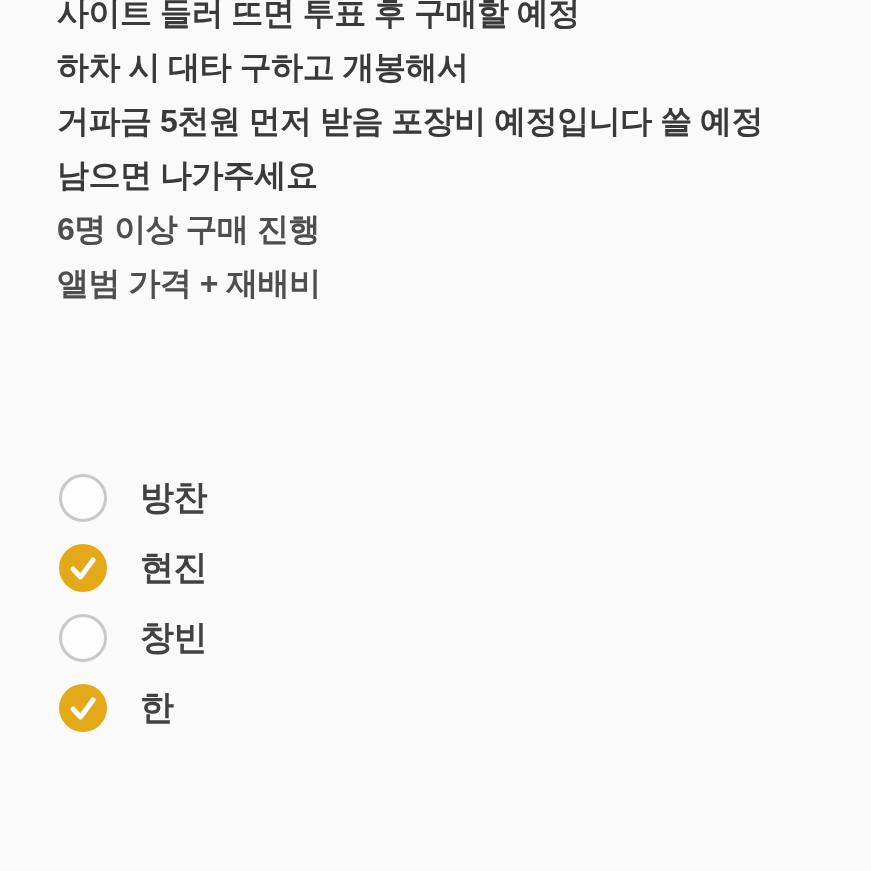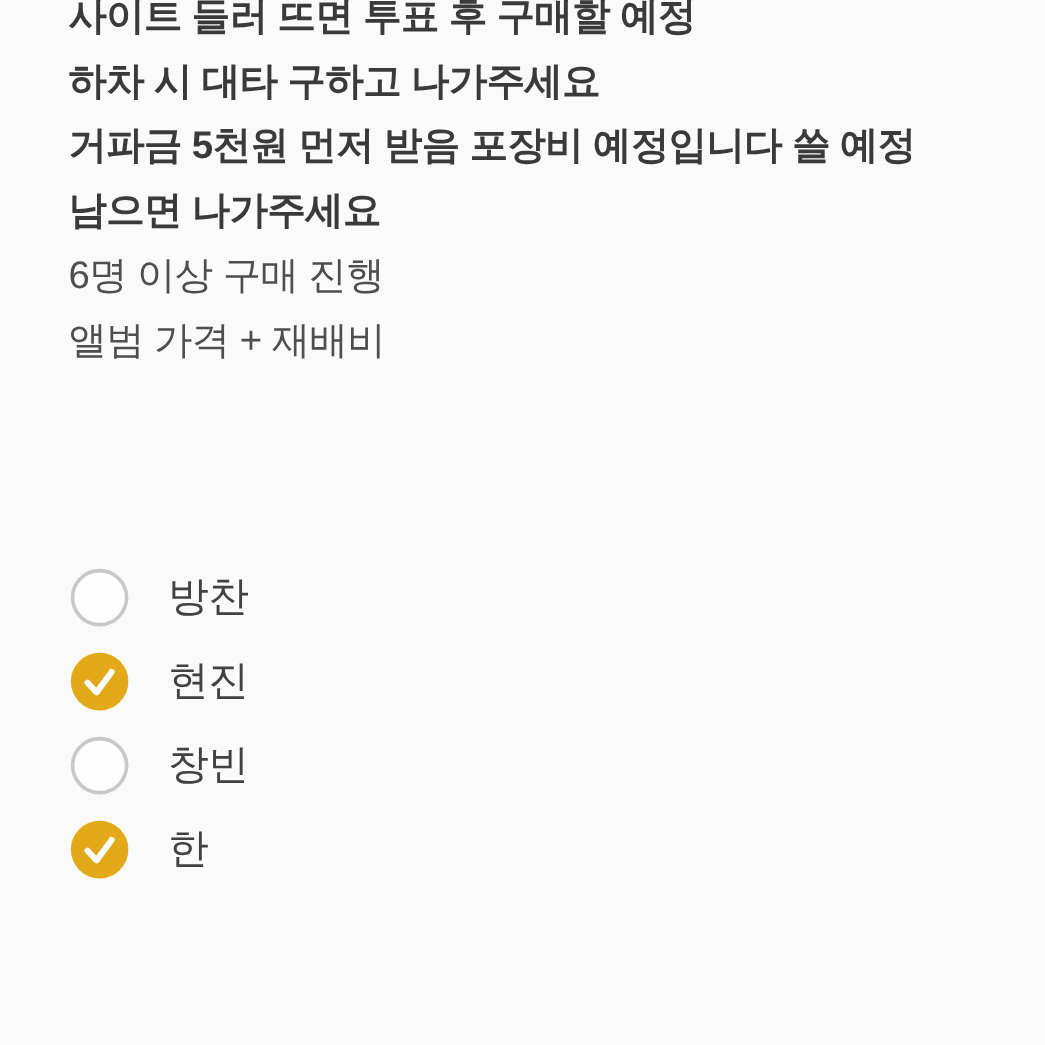--- a/index.html
+++ b/index.html
@@ -21,39 +21,41 @@
     left: 57px;
     top: -14px;
     width: 800px;
   }
   .desc-line {
     display: block;
     font-size: 32px;
     line-height: 54px;
     letter-spacing: -0.5px;
     color: var(--text-regular, #4e4e4e);
-    font-weight: 400;
+    font-weight: 700;
     white-space: nowrap;
   }
   .desc-line.bold {
     font-weight: 700;
     color: var(--text-bold, #3a3a3a);
   }
 
   
   .checklist {
     position: absolute;
     left: 59px;
     top: 474px;
   }
   .check-row {
     display: flex;
+    align-items: center;
     height: 48px;
     margin-bottom: 22px;
     cursor: pointer;
+    font-weight: bold;
   }
   .check-circle {
     width: 48px;
     height: 48px;
     border-radius: 50%;
     box-sizing: border-box;
     border: 3px solid var(--ring, #c8c8c8);
     background: #fdfdfd;
     flex: 0 0 48px;
     display: flex;
@@ -78,21 +80,21 @@
     color: #424242;
     letter-spacing: -0.5px;
     white-space: nowrap;
   }
 </style>
 </head>
 <body>
 
 <div class="desc">
   <span class="desc-line bold">사이트 들러 뜨면 투표 후 구매할 예정</span>
-  <span class="desc-line bold">하차 시 대타 구하고 나가주세요</span>
+  <span class="desc-line bold">하차 시 대타 구하고 개봉해서</span>
   <span class="desc-line bold">거파금 5천원 먼저 받음 포장비 예정입니다 쓸 예정</span>
   <span class="desc-line bold">남으면 나가주세요</span>
   <span class="desc-line">6명 이상 구매 진행</span>
   <span class="desc-line">앨범 가격 + 재배비</span>
 </div>
 
 <div class="checklist">
 
   <div class="check-row" aria-checked="false" role="checkbox">
     <span class="check-circle">

